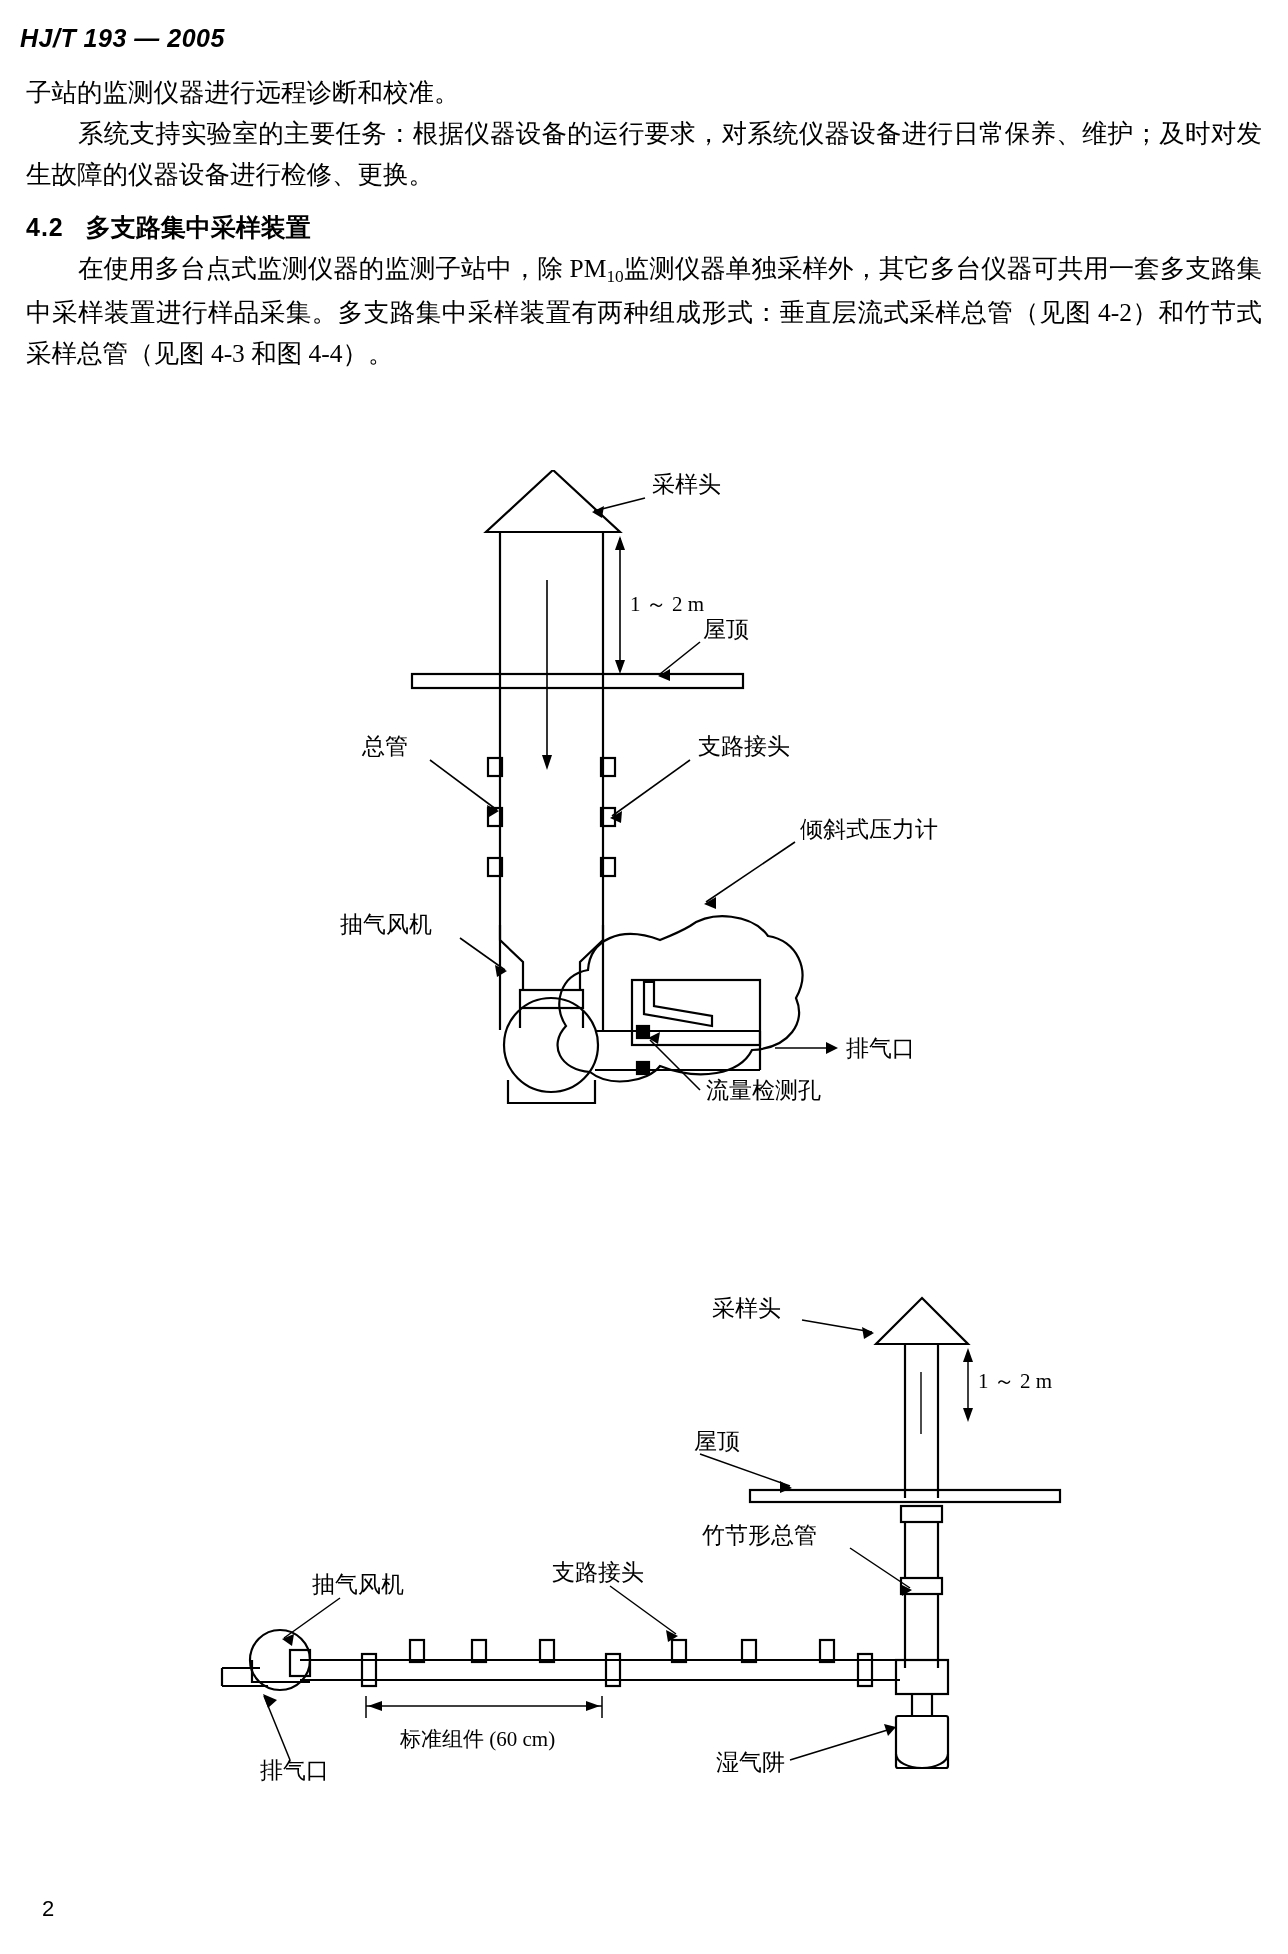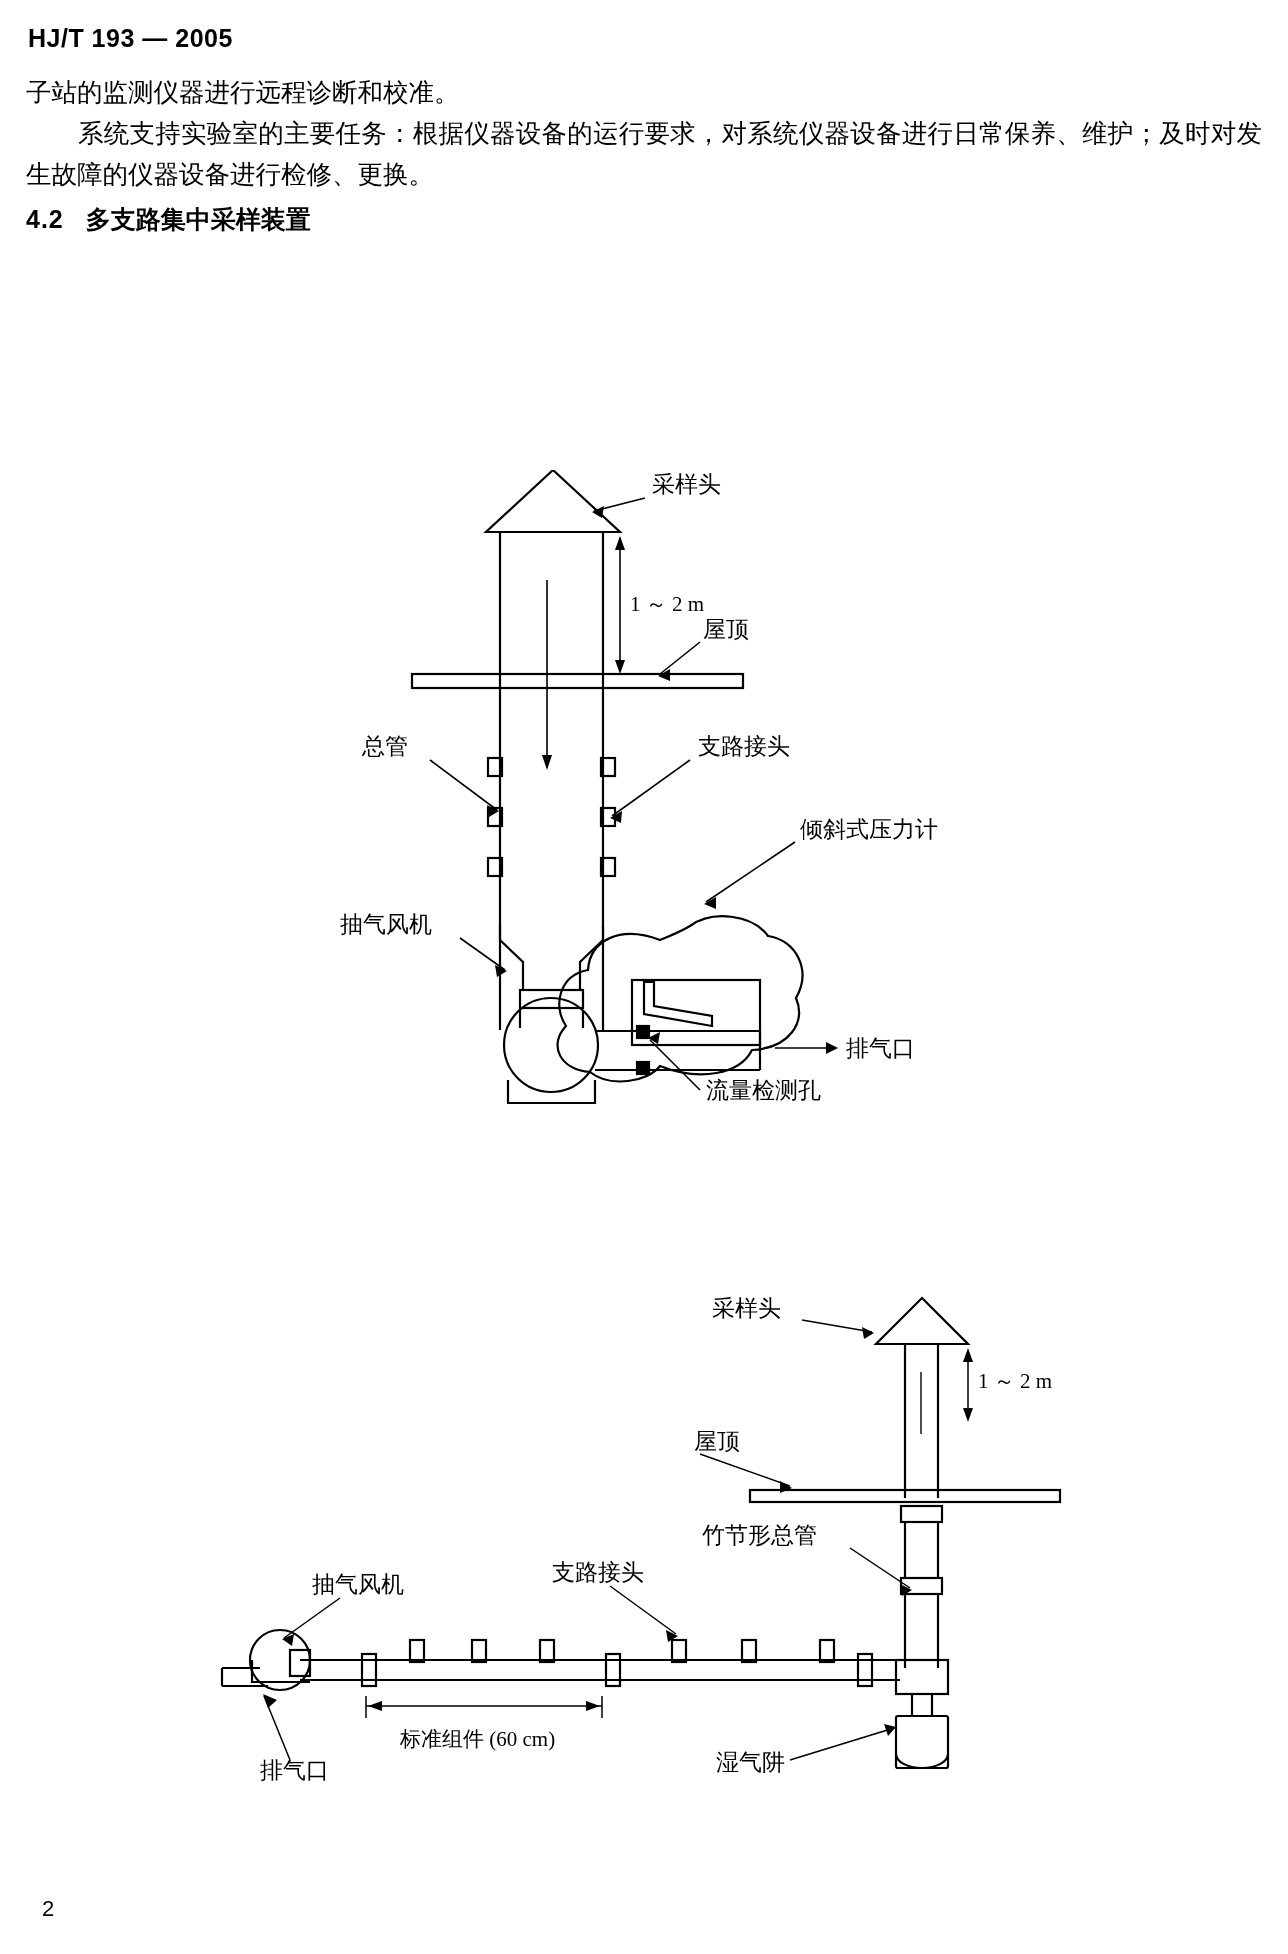--- a/index.html
+++ b/index.html
@@ -17,47 +17,48 @@
   }
   .page {
     position: relative;
     width: 1288px;
     height: 1954px;
     padding: 0;
     box-sizing: border-box;
   }
   .header {
     position: absolute;
-    left: 28px;
+    left: 20px;
     top: 24px;
     font-family: "Liberation Sans", "DejaVu Sans", sans-serif;
     font-weight: bold;
     font-size: 25px;
     letter-spacing: 0.5px;
+    font-style: italic;
   }
   .body-text {
     position: absolute;
     left: 26px;
     top: 72px;
     width: 1236px;
     font-size: 25.5px;
     line-height: 41px;
     text-align: justify;
   }
   .p {
     margin: 0 0 0 0;
   }
   .indent {
     text-indent: 52px;
   }
   .section-head {
     font-family: "Liberation Sans", "DejaVu Sans", sans-serif;
     font-size: 25px;
     font-weight: bold;
-    margin-top: 4px;
+    margin-top: 12px;
   }
   .section-head .num {
     font-family: "Liberation Sans", "DejaVu Sans", sans-serif;
     letter-spacing: 1px;
   }
   .section-head .ttl {
     margin-left: 22px;
   }
   sub {
     font-size: 0.68em;
@@ -96,20 +97,21 @@
 <div class="page">
 
   <div class="header">HJ/T 193 — 2005</div>
 
   <div class="body-text">
     <div class="p">子站的监测仪器进行远程诊断和校准。</div>
     <div class="p indent">系统支持实验室的主要任务：根据仪器设备的运行要求，对系统仪器设备进行日常保养、维护；及时对发生故障的仪器设备进行检修、更换。</div>
     <div class="section-head">
       <span class="num">4.2</span><span class="ttl">多支路集中采样装置</span>
     </div>
+    <div class="p indent"><span>在使用多台点式监测仪器的监测子站中，除 PM</span><sub>10</sub><span>监测仪器单独采样外，其它多台仪器可共用一套多支路集中采样装置进行样品采集。多支路集中采样装置有两种组成形式：垂直层流式采样总管（见图 4-2）和竹节式采样总管（见图 4-3 和图 4-4）。</span></div>
   </div>
 
   <div class="figwrap" style="top:470px;">
     <svg width="1288" height="780" viewBox="0 0 1288 780">
       <g fill="none" stroke="#000" stroke-width="2.2">
 
         <polygon points="553,0 620,62 486,62" stroke-width="2.2"></polygon>
         <line x1="486" y1="62" x2="620" y2="62"></line>
 
         <line x1="500" y1="62" x2="500" y2="560"></line>

